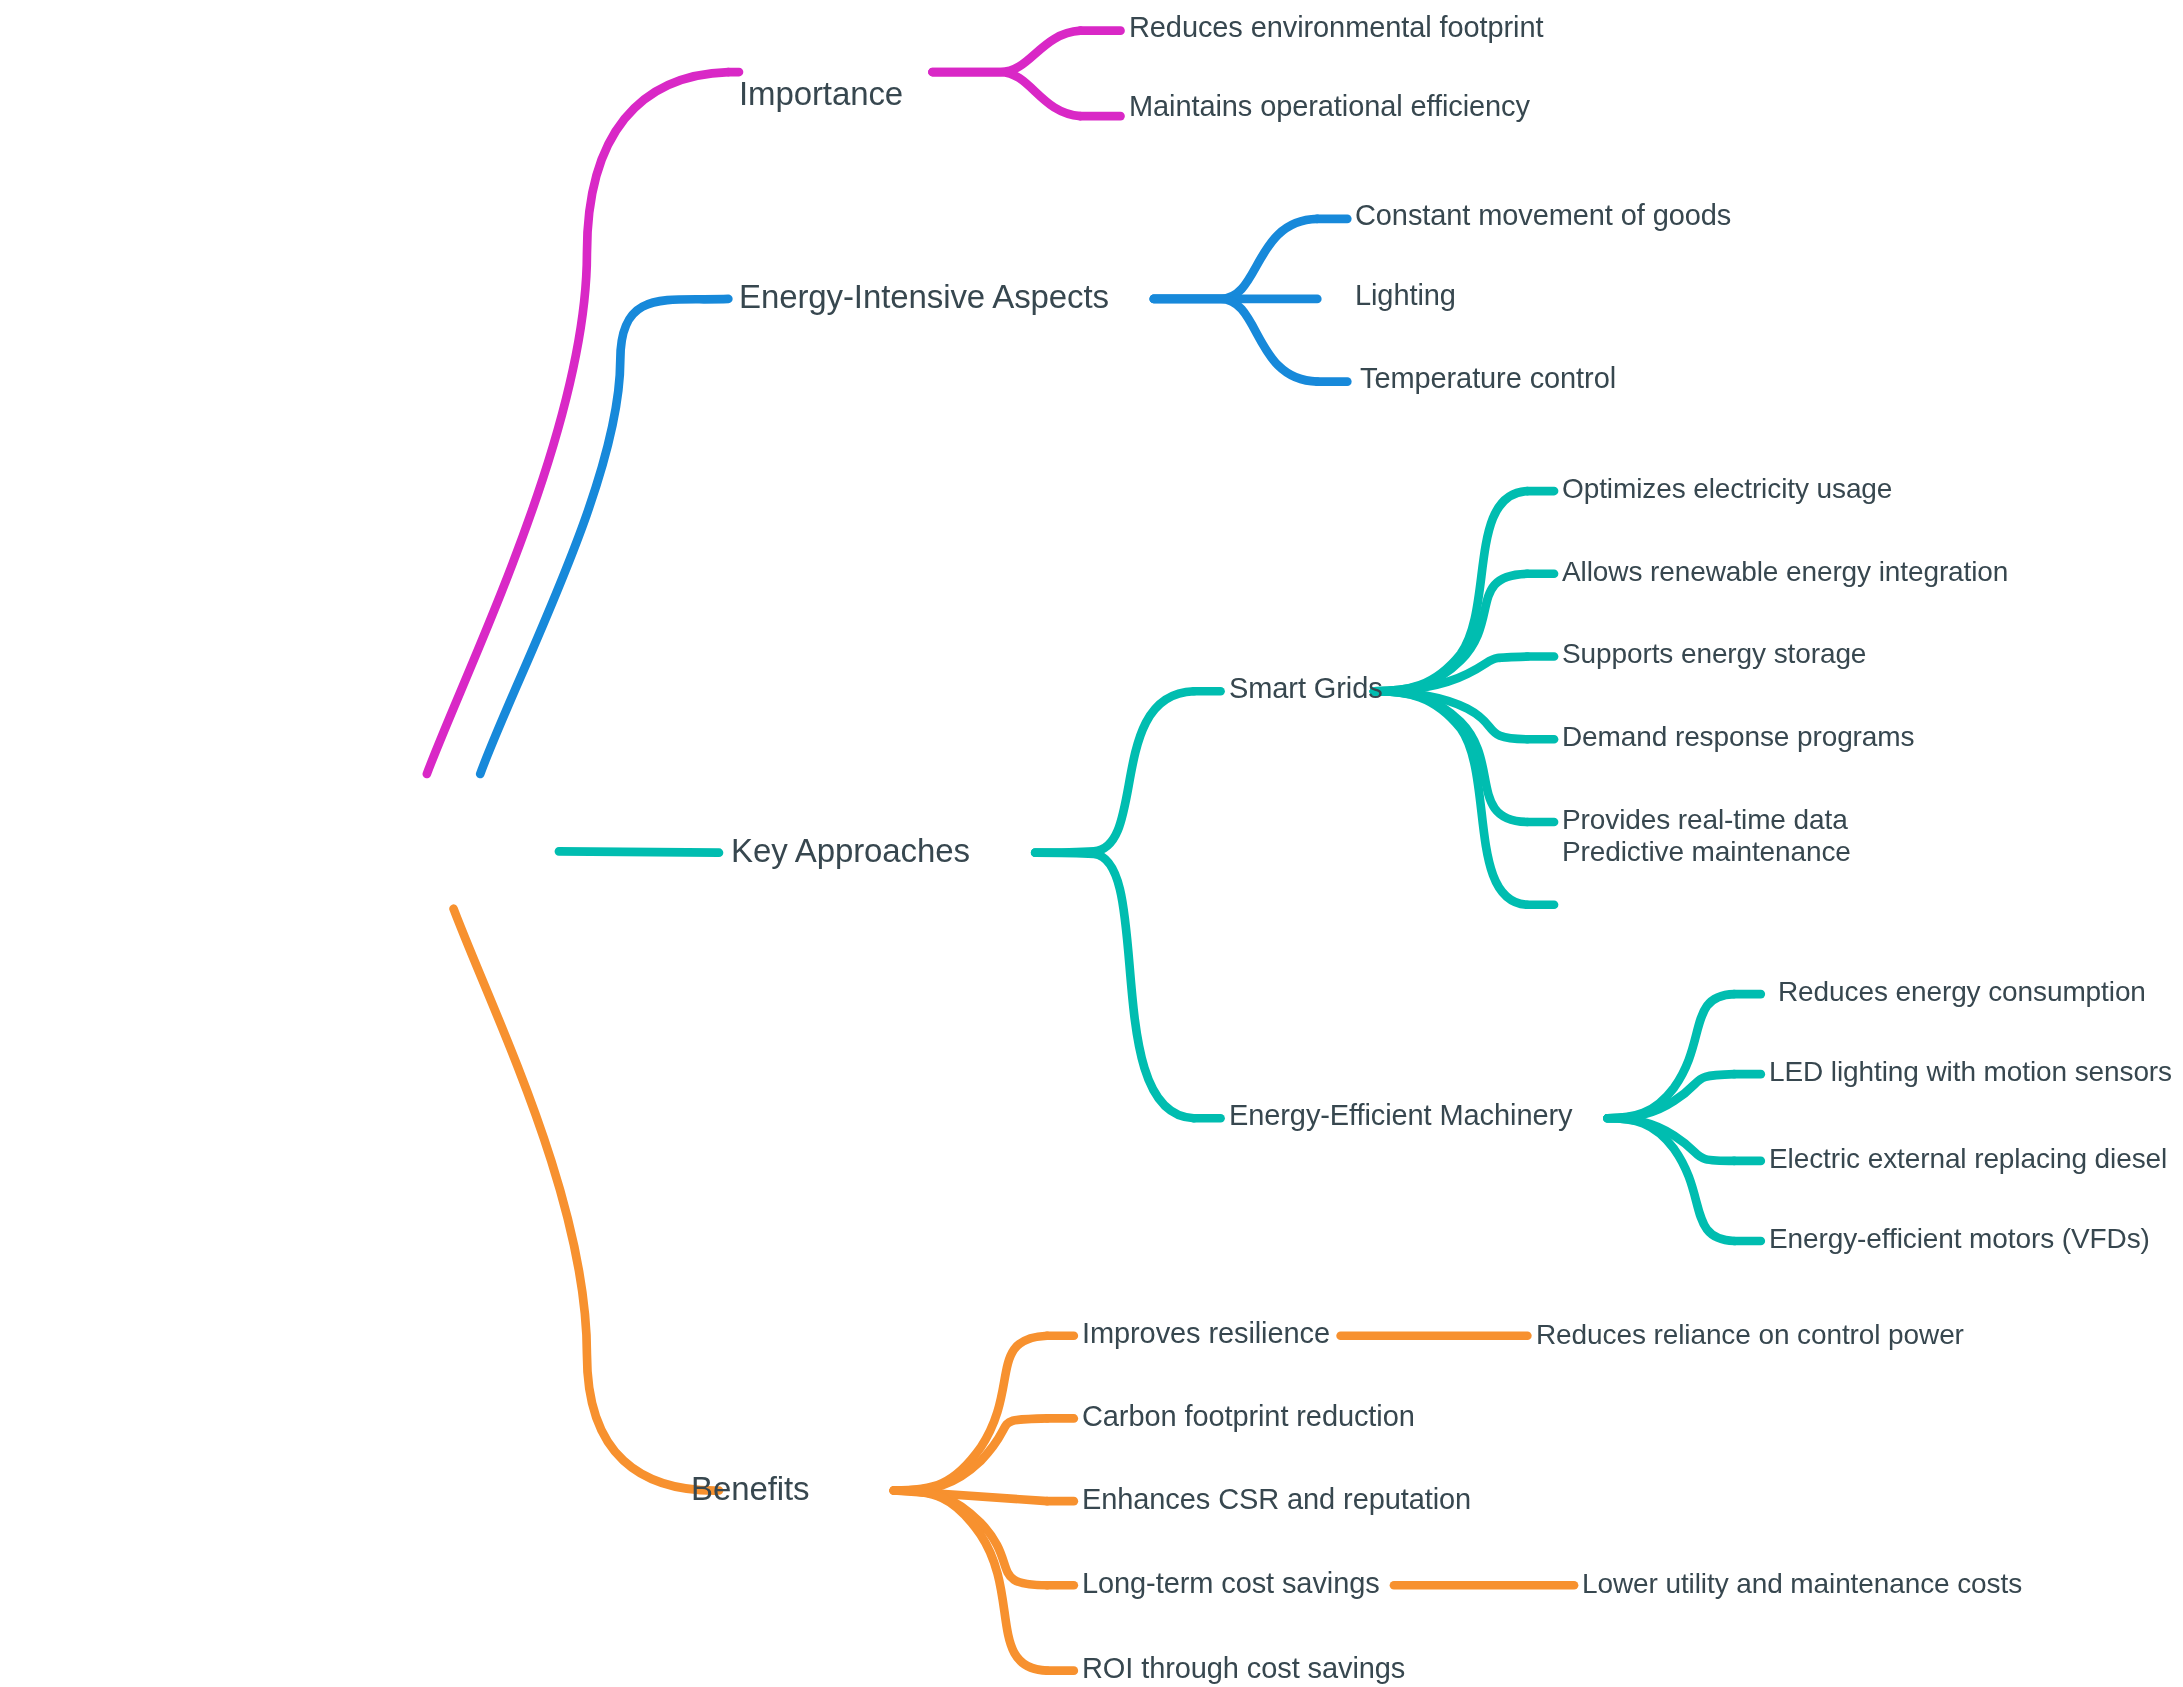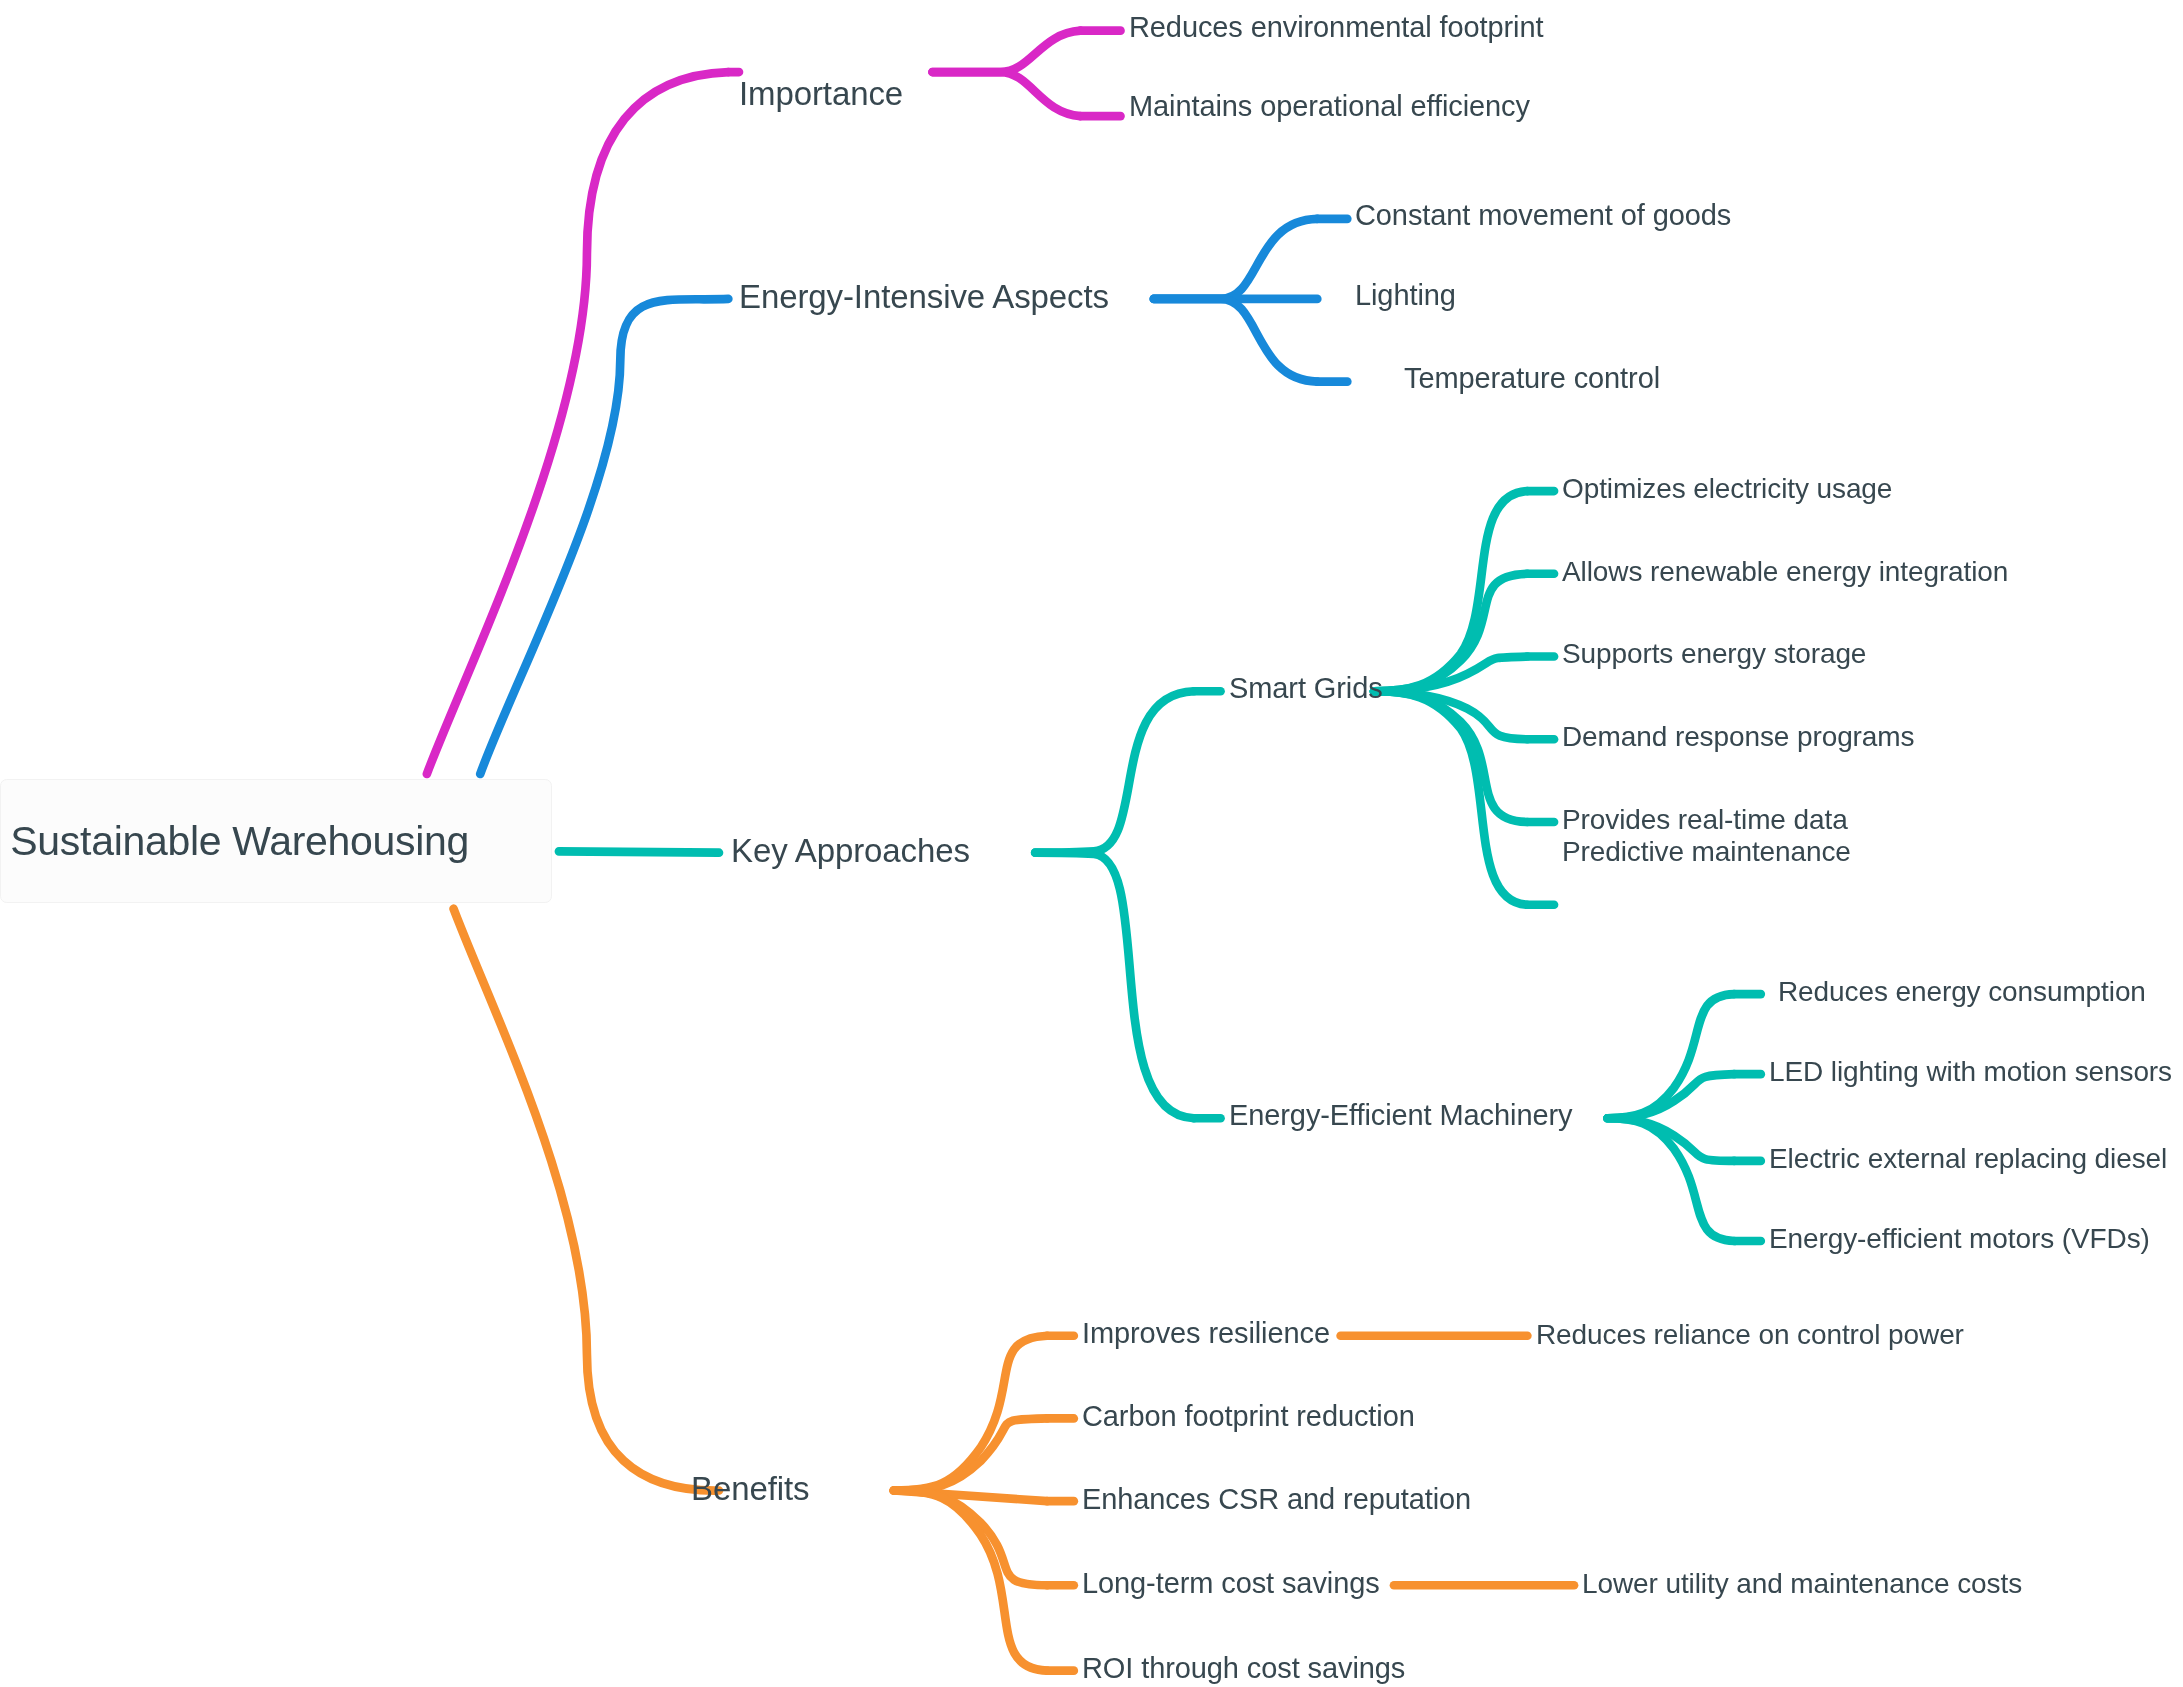--- a/index.html
+++ b/index.html
@@ -122,32 +122,29 @@
       <path d="M 1570,2126 L 1610,2126" fill="none" stroke="#f7912f" stroke-width="13" stroke-linecap="round"></path>
       <path d="M 1570,2250 L 1610,2250" fill="none" stroke="#f7912f" stroke-width="13" stroke-linecap="round"></path>
       <path d="M 1570,2376 L 1610,2376" fill="none" stroke="#f7912f" stroke-width="13" stroke-linecap="round"></path>
       <path d="M 1570,2504 L 1610,2504" fill="none" stroke="#f7912f" stroke-width="13" stroke-linecap="round"></path>
 
       <path d="M 2010,2002 L 2290,2002" fill="none" stroke="#f7912f" stroke-width="13" stroke-linecap="round"></path>
       <path d="M 2090,2376 L 2360,2376" fill="none" stroke="#f7912f" stroke-width="13" stroke-linecap="round"></path>
     </g>
   </svg>
 
-  <div class="root-node" style="left:0px; top:779px; width:552px; height:124px;">
-    <span class="root-text">Sustainable Warehousing</span>
-  </div>
 
   <div class="node-label lvl1" style="left:739px; top:53px;margin-top:24px;">Importance</div>
   <div class="node-label lvl2" style="left:1129px; top:13.3px;">Reduces environmental footprint</div>
   <div class="node-label lvl2" style="left:1129px; top:92px;">Maintains operational efficiency</div>
 
   <div class="node-label lvl1" style="left:739px; top:280px;">Energy-Intensive Aspects</div>
   <div class="node-label lvl2" style="left:1355px; top:201px;">Constant movement of goods</div>
   <div class="node-label lvl2" style="left:1355px; top:281px;">Lighting</div>
-  <div class="node-label lvl2" style="left:1404px; top:364px;text-align:center;">Temperature control</div>
+  <div class="node-label lvl2" style="left:1360px; top:364px;text-align:center;">Temperature control</div>
 
   <div class="node-label lvl1" style="left:731px; top:834px;">Key Approaches</div>
 
   <div class="node-label lvl2" style="left:1229px; top:674px;text-align:right;">Smart Grids</div>
   <div class="node-label lvl3" style="left:1562px; top:475px;">Optimizes electricity usage</div>
   <div class="node-label lvl3" style="left:1562px; top:558px;">Allows renewable energy integration</div>
   <div class="node-label lvl3" style="left:1562px; top:640px;">Supports energy storage</div>
   <div class="node-label lvl3" style="left:1562px; top:723px;">Demand response programs</div>
   <div class="node-label lvl3" style="left:1562px; top:806px;">Provides real-time data</div>
   <div class="node-label lvl3" style="left:1562px; top:838px;">Predictive maintenance</div>

